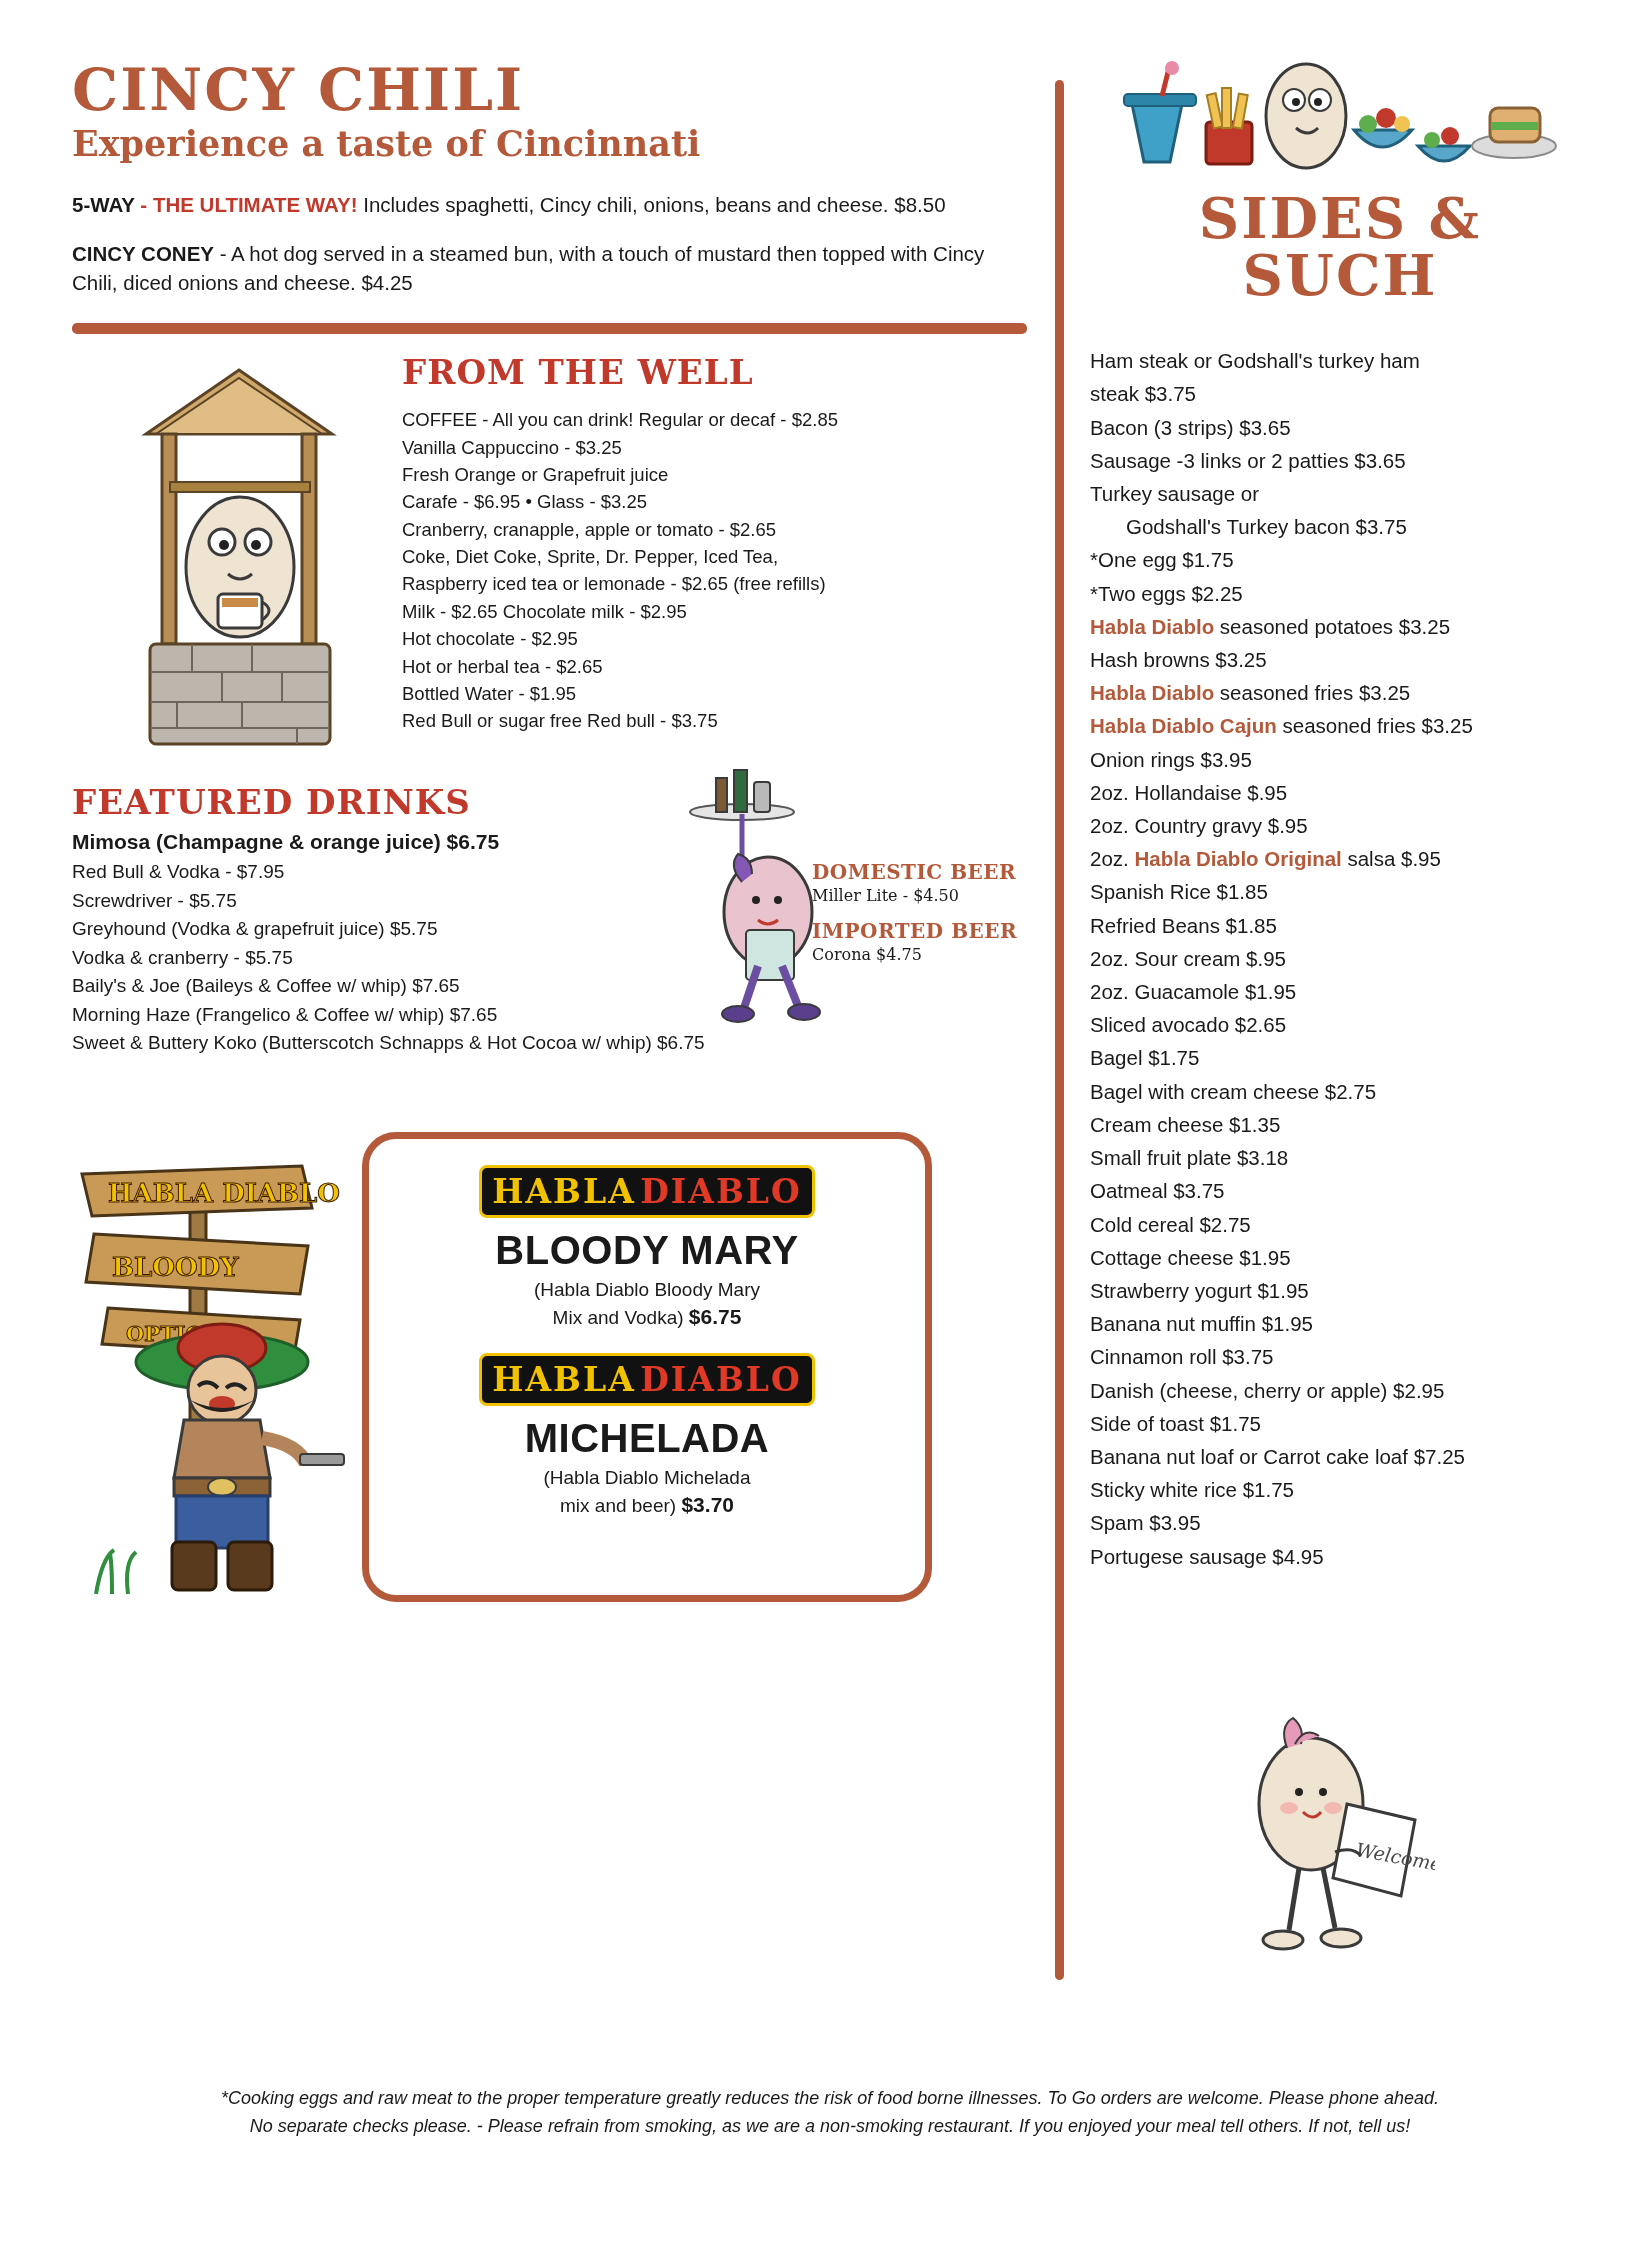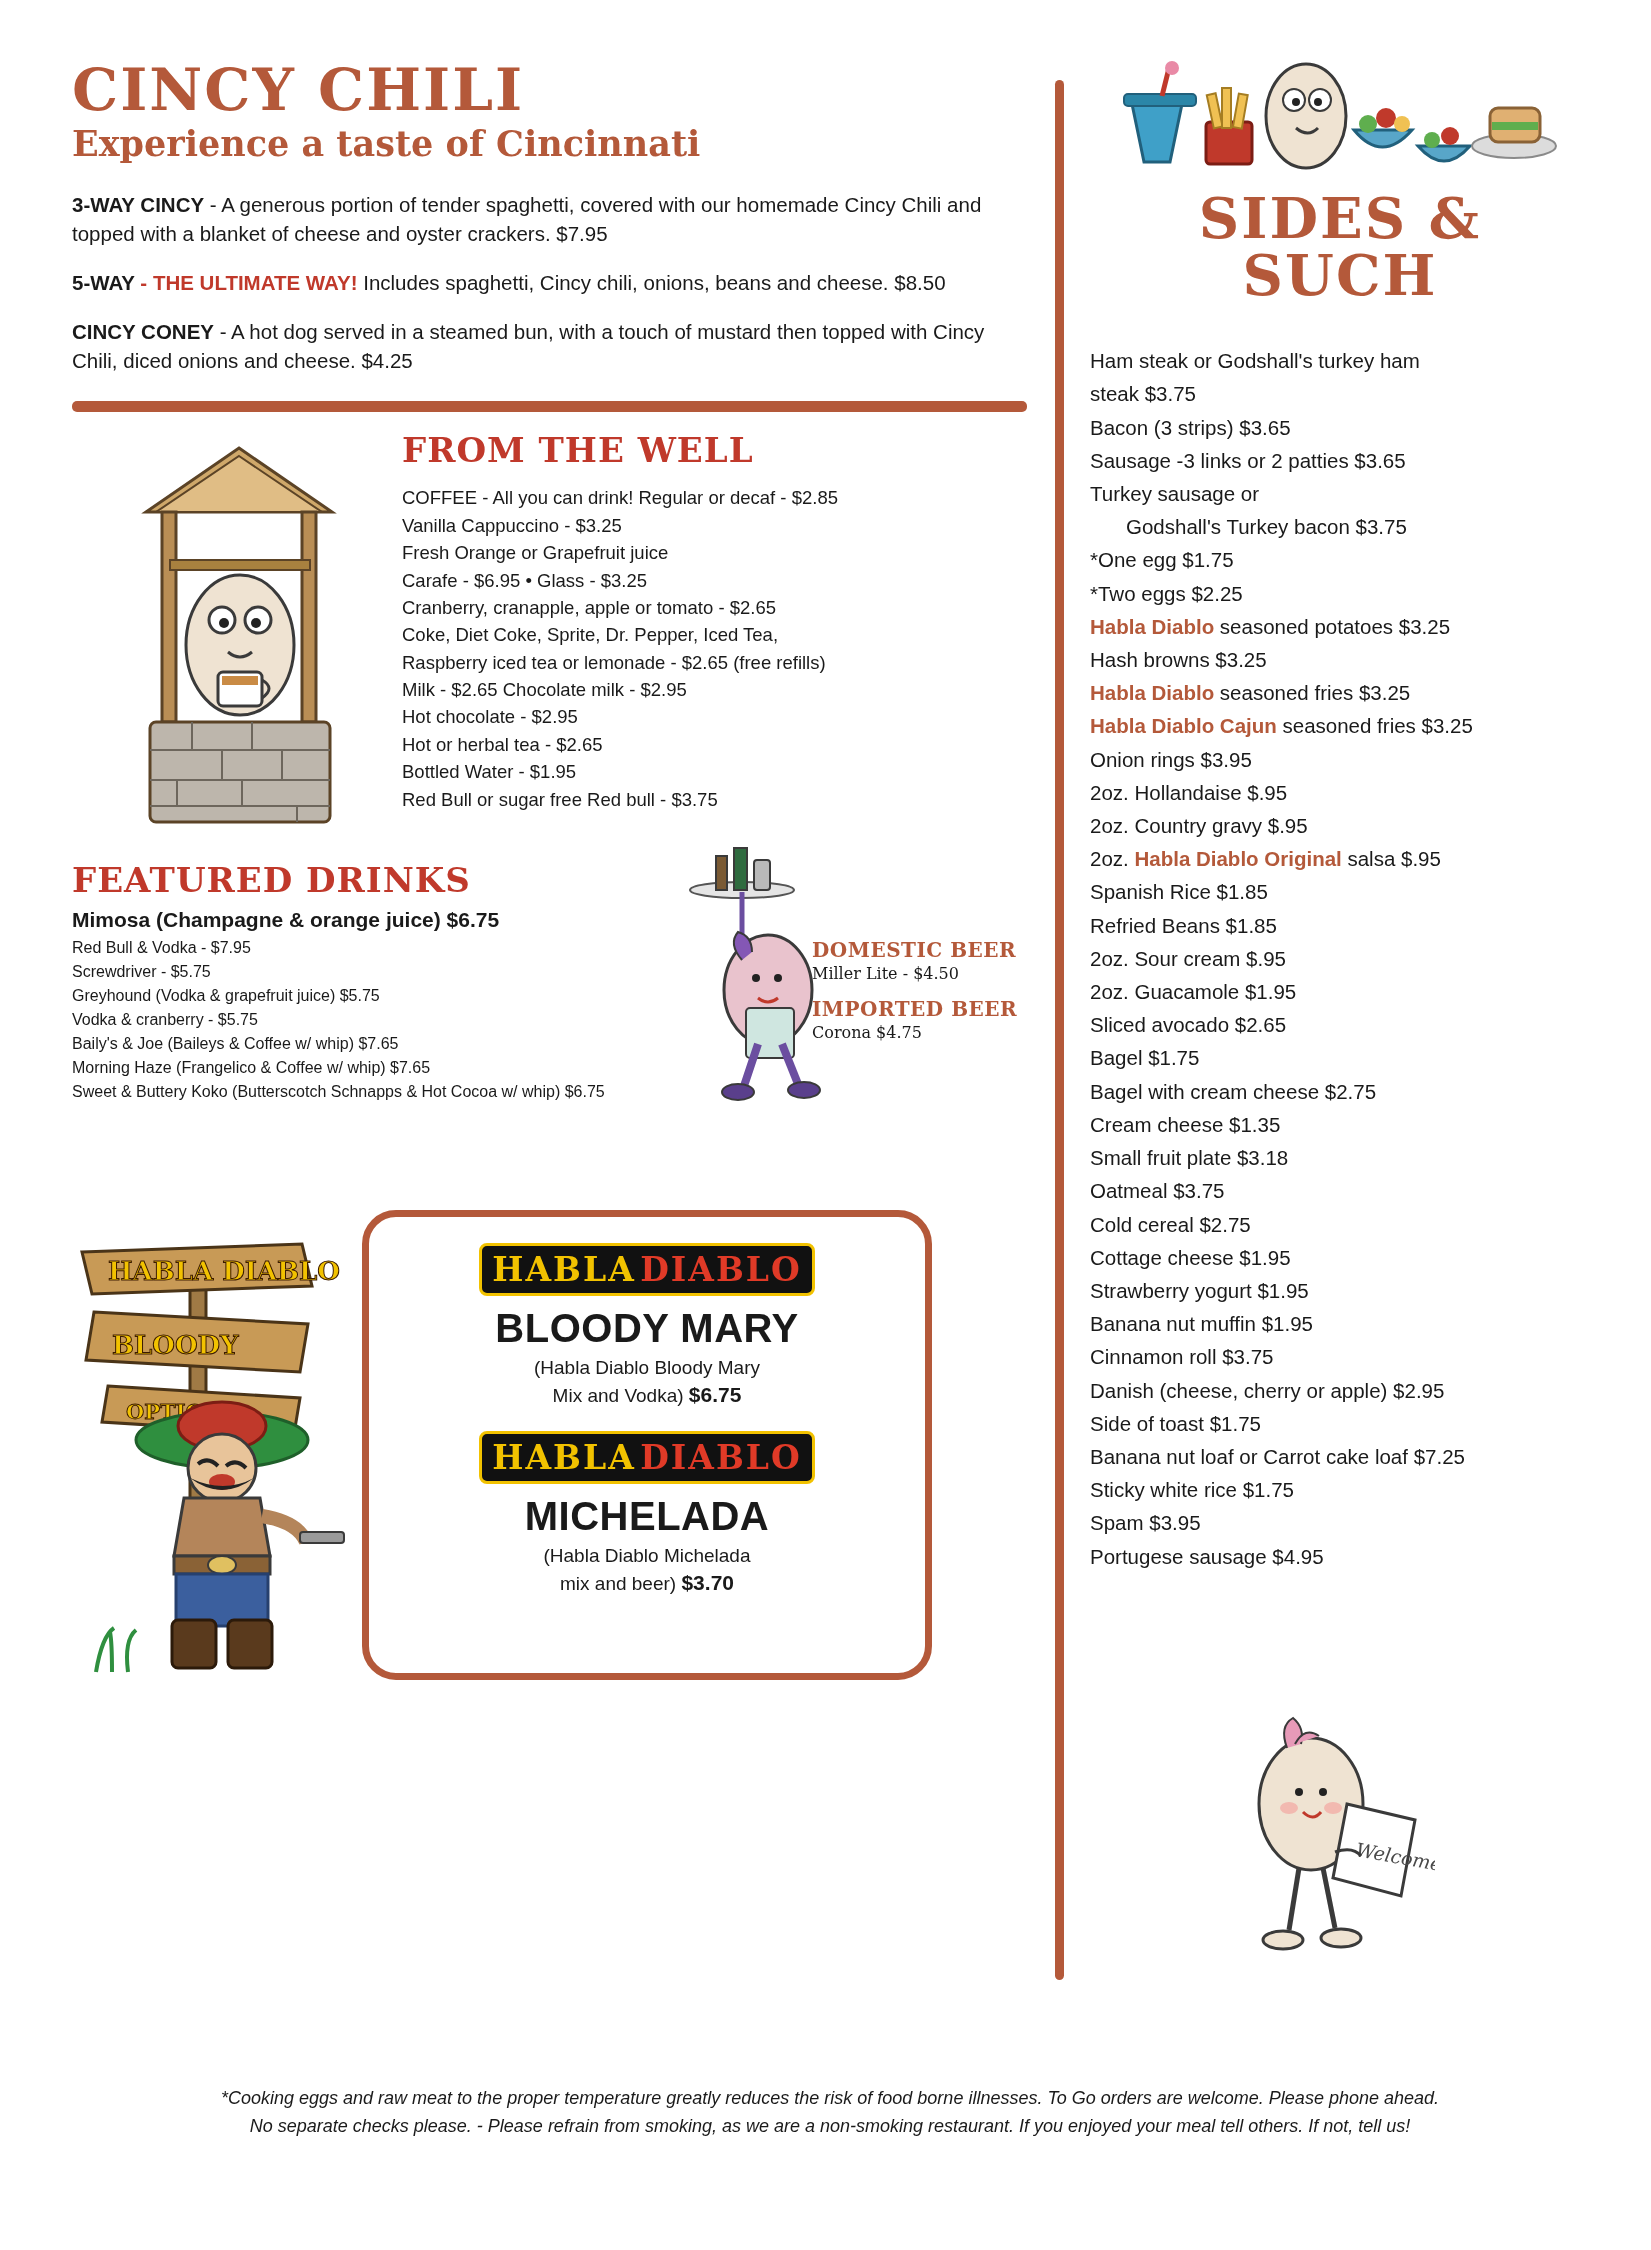--- a/index.html
+++ b/index.html
@@ -58,21 +58,21 @@
   }
   .well-line { font-size:18.5px; line-height:1.48; }
 
   
   .feat-wrap { position:relative; height:300px; }
   .feat-head {
     font-family:"DejaVu Serif", serif; font-weight:bold;
     font-size:34px; color:#c0392b; margin:0 0 8px 0; letter-spacing:1px;
   }
   .feat-first { font-size:21px; font-weight:bold; margin-bottom:4px; }
-  .feat-line { font-size:16px; line-height:1.5; }
+  .feat-line { font-size:19px; line-height:1.5; }
   .beer-box { position:absolute; left:740px; top:78px; width:220px; }
   .beer-head {
     font-family:"DejaVu Serif", serif; font-weight:bold;
     font-size:20px; color:#b4593a; letter-spacing:.5px; margin-bottom:2px;
   }
   .beer-line { font-family:"DejaVu Serif", serif; font-size:16px; margin-bottom:14px; }
   .waiter-art { position:absolute; left:600px; top:-20px; width:190px; height:280px; }
 
   
   .hd-wrap { position:relative; margin-top:40px; height:500px; }
@@ -123,23 +123,20 @@
 
 <div class="page">
 
   <div class="divider-v"></div>
 
   <div class="left-col">
 
     <h1 class="cincy-title">CINCY CHILI</h1>
     <div class="cincy-sub">Experience a taste of Cincinnati</div>
 
-    <div class="item">
-      <span class="name">3-WAY CINCY</span><span> - A generous portion of tender spaghetti, covered with our homemade Cincy Chili and topped with a blanket of cheese and oyster crackers.  $7.95</span>
-    </div>
     <div class="item">
       <span class="name">5-WAY</span><span class="ultimate"> - THE ULTIMATE WAY!</span><span> Includes spaghetti, Cincy chili, onions, beans and cheese.  $8.50</span>
     </div>
     <div class="item">
       <span class="name">CINCY CONEY</span><span> - A hot dog served in a steamed bun, with a touch of mustard then topped with Cincy Chili, diced onions and cheese.  $4.25</span>
     </div>
 
     <div class="rule-h"></div>
 
     <div class="well-wrap">

